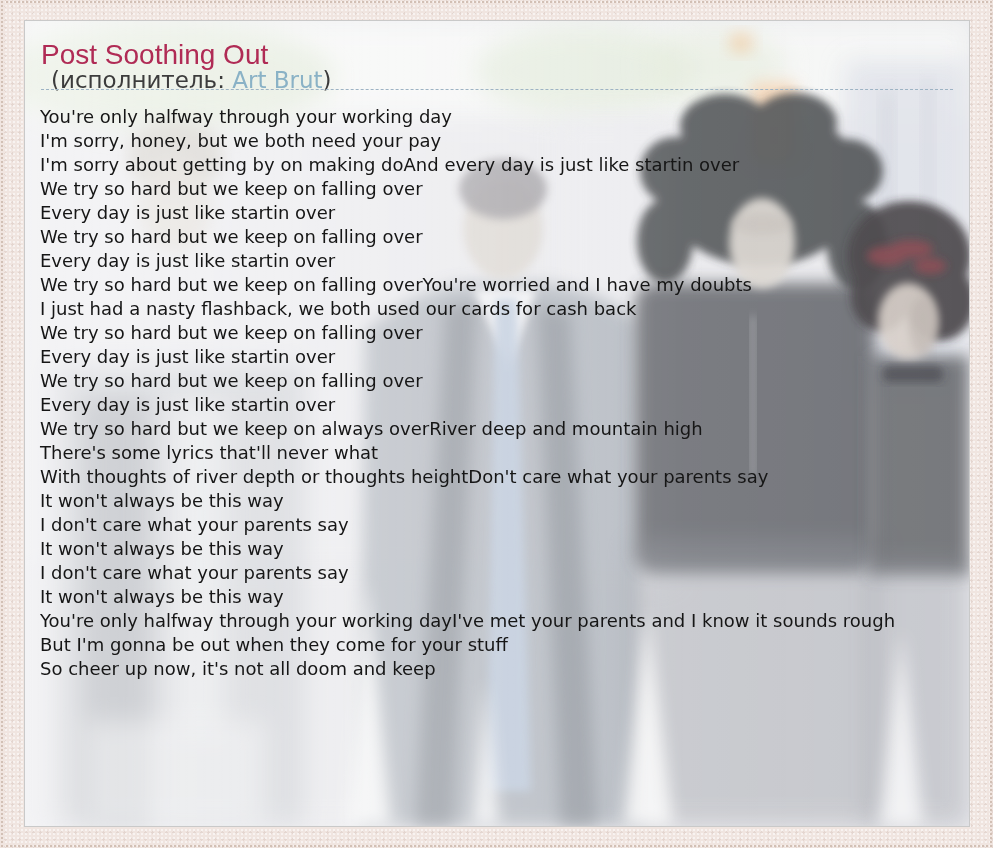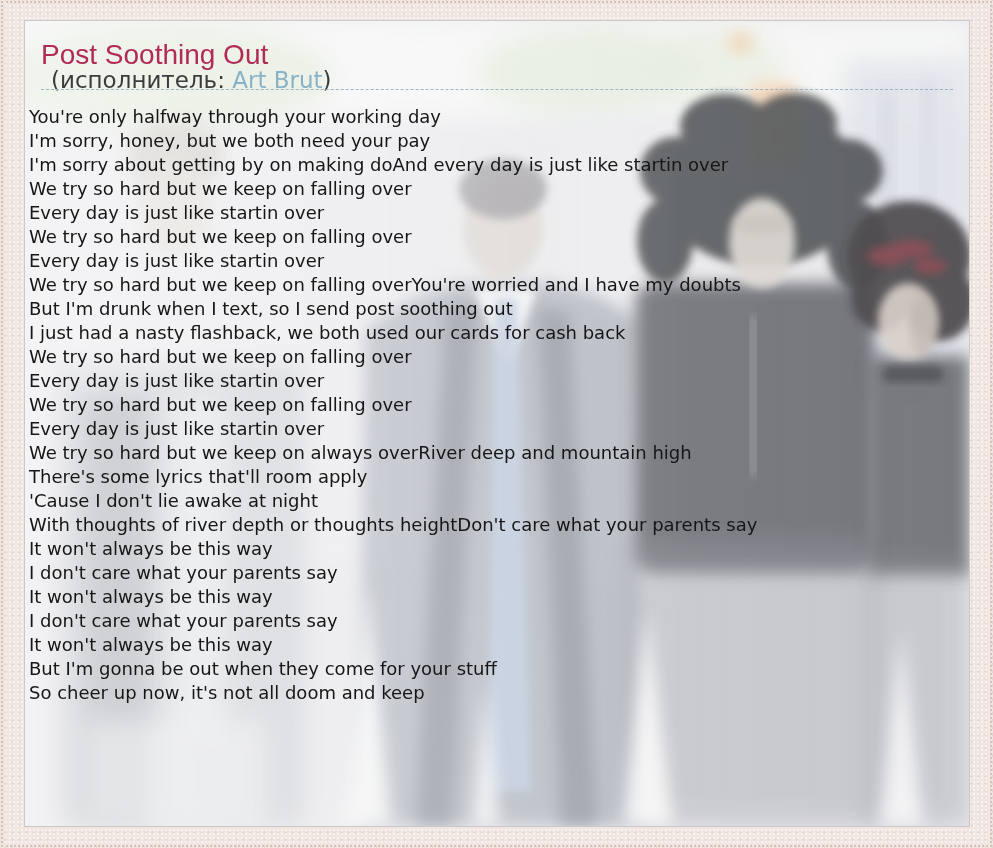--- a/index.html
+++ b/index.html
@@ -46,21 +46,21 @@
     color:var(--artist-link,#8ab2c6);
     text-decoration:none;
     cursor:pointer;
   }
   .separator{
     position:absolute;left:16px;right:16px;top:68px;height:0;
     border-top:1px dashed var(--separator,#9db3c4);
     z-index:3;
   }
   .lyrics{
-    position:absolute;left:4px;top:84px;right:4px;
+    position:absolute;left:15px;top:84px;right:4px;
     font-size:18px;line-height:24px;
     color:var(--lyrics-text,#161616);
     z-index:3;
   }
   .lyric-line{white-space:nowrap;}
 </style>
 </head>
 <body>
 
 <div class="page">
@@ -164,32 +164,31 @@
 
     <div class="lyrics">
         <div class="lyric-line">You're only halfway through your working day</div>
         <div class="lyric-line">I'm sorry, honey, but we both need your pay</div>
         <div class="lyric-line">I'm sorry about getting by on making doAnd every day is just like startin over</div>
         <div class="lyric-line">We try so hard but we keep on falling over</div>
         <div class="lyric-line">Every day is just like startin over</div>
         <div class="lyric-line">We try so hard but we keep on falling over</div>
         <div class="lyric-line">Every day is just like startin over</div>
         <div class="lyric-line">We try so hard but we keep on falling overYou're worried and I have my doubts</div>
-        <div class="lyric-line">But I'm drunk when I text, so I send post soothing out</div>
         <div class="lyric-line">I just had a nasty flashback, we both used our cards for cash back</div>
         <div class="lyric-line">We try so hard but we keep on falling over</div>
         <div class="lyric-line">Every day is just like startin over</div>
         <div class="lyric-line">We try so hard but we keep on falling over</div>
         <div class="lyric-line">Every day is just like startin over</div>
         <div class="lyric-line">We try so hard but we keep on always overRiver deep and mountain high</div>
-        <div class="lyric-line">There's some lyrics that'll room apply</div>
-        <div class="lyric-line">'Cause I don't lie awake at night</div>
+        <div class="lyric-line">There's some lyrics that'll never what</div>
         <div class="lyric-line">With thoughts of river depth or thoughts heightDon't care what your parents say</div>
         <div class="lyric-line">It won't always be this way</div>
         <div class="lyric-line">I don't care what your parents say</div>
         <div class="lyric-line">It won't always be this way</div>
         <div class="lyric-line">I don't care what your parents say</div>
         <div class="lyric-line">It won't always be this way</div>
+        <div class="lyric-line">You're only halfway through your working dayI've met your parents and I know it sounds rough</div>
         <div class="lyric-line">But I'm gonna be out when they come for your stuff</div>
         <div class="lyric-line">So cheer up now, it's not all doom and keep</div>
       </div>
   </div>
 </div>
 
 </body></html>

